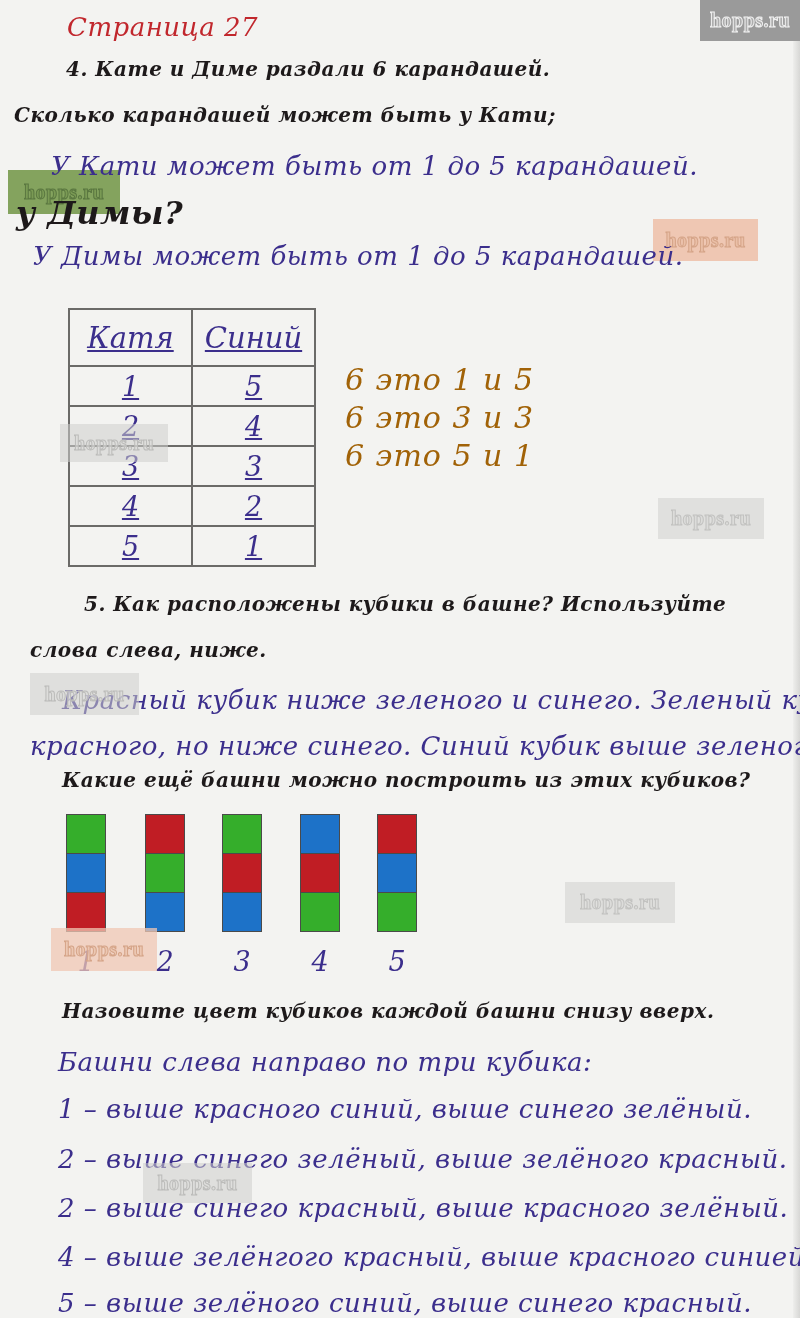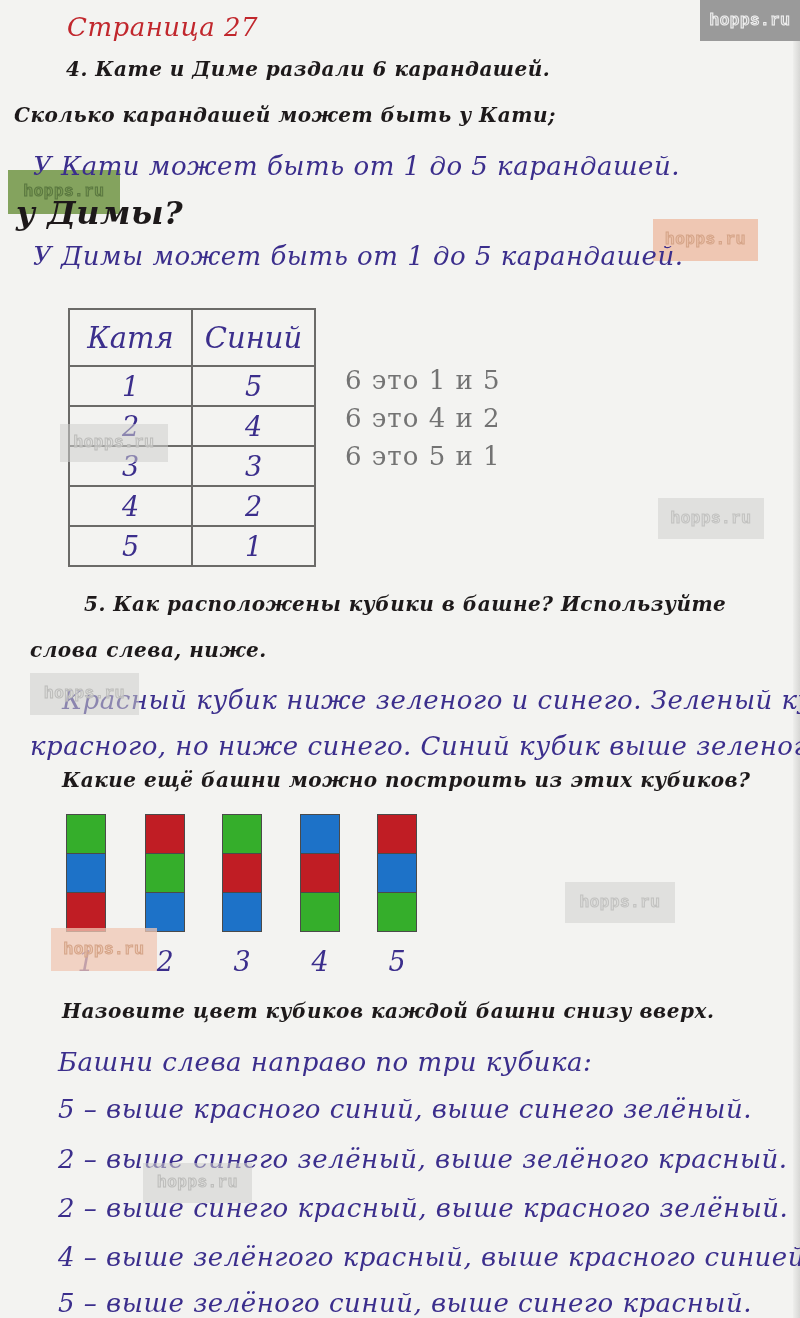--- a/index.html
+++ b/index.html
@@ -19,31 +19,31 @@
   .line{
     position:absolute;white-space:nowrap;
     font-style:italic;letter-spacing:0.5px;
   }
   .title{color:#c1272d;font-size:26px;}
   .black{color:#1d191a;font-weight:700;font-size:20px;}
   .purple{color:#3b2e8c;font-size:26px;}
   
   .ktable{
     position:absolute;border-collapse:collapse;
-    font-style:italic;color:#3b2e8c;text-align:center;
+    font-style:italic;color:#3b2e8c;text-align:center;text-decoration:underline;
   }
   .ktable th,.ktable td{
     border:2px solid #6b6a68;background:transparent;
   }
   .ktable th{width:119px;height:53px;font-size:29px;font-weight:400;}
   .ktable td{height:36px;font-size:27px;}
   .side-notes{position:absolute;}
   .side-note{
-    height:38px;line-height:38px;color:#737373;
-    font-size:26px;white-space:nowrap;letter-spacing:1px;
+    height:38px;line-height:38px;font-style:italic;color:#a16207;
+    font-size:30px;white-space:nowrap;letter-spacing:1px;
   }
   
   .tower{position:absolute;top:0;width:40px;}
   .cube{
     width:38px;height:38px;border:1px solid #4a4a4a;margin-top:-1px;
   }
   .cube[data-color="green"]{background:#35ae2b;}
   .cube[data-color="blue"]{background:#1d72c8;}
   .cube[data-color="red"]{background:#c01d24;}
   .tower-label{
@@ -51,21 +51,21 @@
     font-style:italic;color:#3b2e8c;font-size:27px;
   }
   
   .ans-item{
     position:absolute;left:58px;white-space:nowrap;
     font-style:italic;color:#3b2e8c;font-size:26px;letter-spacing:0.5px;
   }
   
   .wm{
     position:absolute;display:flex;align-items:center;justify-content:center;
-    font-family:Liberation Mono, monospace;font-weight:700;font-size:16px;
+    font-family:Liberation Serif, serif;font-weight:700;font-size:20px;
     letter-spacing:0.5px;
   }
   .wm-dark{background:#9a9a9a;color:#adadad;-webkit-text-stroke:1px #efefef;z-index:1;}
   .wm-green{background:#84a35e;color:#7a9a54;-webkit-text-stroke:1px #5a7740;z-index:1;}
   .wm-pink{background:#efc7b3;color:#eabfa7;-webkit-text-stroke:1px #d5a habit;}
   .wm-pink{background:#efc7b3;color:#eabfa7;-webkit-text-stroke:1px #d5a488;z-index:1;}
   .wm-light{background:#e0e0de;color:#dcdcda;-webkit-text-stroke:1px #c2c2c0;z-index:1;}
   .wm-overlay{background:rgba(206,206,204,0.55);color:rgba(220,220,218,0.6);-webkit-text-stroke:1px #bcbcba;z-index:5;}
   .wm-overlay-pink{background:rgba(240,199,179,0.75);color:rgba(234,191,167,0.6);-webkit-text-stroke:1px #d5a488;z-index:5;}
   .content{position:relative;z-index:2;}
@@ -84,21 +84,21 @@
   <div class="wm wm-light" style="left:565px;top:882px;width:110px;height:41px">hopps.ru</div>
   <div class="wm wm-overlay-pink" style="left:51px;top:928px;width:106px;height:43px">hopps.ru</div>
   <div class="wm wm-overlay" style="left:143px;top:1163px;width:109px;height:40px">hopps.ru</div>
 
   <div class="content">
 
     <div class="line title" style="left:67px;top:12px">Страница 27</div>
 
     <div class="line black" style="left:66px;top:57px">4. Кате и Диме раздали 6 карандашей.</div>
     <div class="line black" style="left:14px;top:103px">Сколько карандашей может быть у Кати;</div>
-    <div class="line purple" style="left:33px;top:151px">У Кати может быть от 1 до 5 карандашей.</div>
+    <div class="line purple" style="left:51px;top:151px">У Кати может быть от 1 до 5 карандашей.</div>
     <div class="line black" style="left:16px;top:194px;font-size:32px">у Димы?</div>
     <div class="line purple" style="left:33px;top:241px">У Димы может быть от 1 до 5 карандашей.</div>
 
     <table class="ktable" style="left:68px;top:308px">
       <thead>
         <tr>
           <th>Катя</th>
           <th>Синий</th>
         </tr>
       </thead>
@@ -121,21 +121,21 @@
         </tr>
         <tr>
           <td>5</td>
           <td>1</td>
         </tr>
       </tbody>
     </table>
 
     <div class="side-notes" style="left:345px;top:361px">
       <div class="side-note">6 это 1 и 5</div>
-      <div class="side-note">6 это 4 и 2</div>
+      <div class="side-note">6 это 3 и 3</div>
       <div class="side-note">6 это 5 и 1</div>
     </div>
 
     <div class="line black" style="left:84px;top:592px">5. Как расположены кубики в башне? Используйте</div>
     <div class="line black" style="left:30px;top:638px">слова слева, ниже.</div>
     <div class="line purple" style="left:62px;top:685px">Красный кубик ниже зеленого и синего. Зеленый кубик выше</div>
     <div class="line purple" style="left:30px;top:731px">красного, но ниже синего. Синий кубик выше зеленого и синего.</div>
     <div class="line black" style="left:62px;top:768px">Какие ещё башни можно построить из этих кубиков?</div>
 
     <div style="position:absolute;left:0;top:815px;width:800px;height:120px">
@@ -168,21 +168,21 @@
 
     <div class="tower-label" style="left:66px;top:946px">1</div>
     <div class="tower-label" style="left:145px;top:946px">2</div>
     <div class="tower-label" style="left:222px;top:946px">3</div>
     <div class="tower-label" style="left:300px;top:946px">4</div>
     <div class="tower-label" style="left:377px;top:946px">5</div>
 
     <div class="line black" style="left:62px;top:999px">Назовите цвет кубиков каждой башни снизу вверх.</div>
     <div class="line purple" style="left:58px;top:1047px">Башни слева направо по три кубика:</div>
 
-    <div class="ans-item" style="top:1094px">5 – выше красного синий, выше синего зелёный.</div>
+    <div class="ans-item" style="top:1094px">1 – выше красного синий, выше синего зелёный.</div>
     <div class="ans-item" style="top:1144px">2 – выше синего зелёный, выше зелёного красный.</div>
     <div class="ans-item" style="top:1193px">2 – выше синего красный, выше красного зелёный.</div>
     <div class="ans-item" style="top:1242px">4 – выше зелёнгого красный, выше красного синией.</div>
     <div class="ans-item" style="top:1288px">5 – выше зелёного синий, выше синего красный.</div>
 
   </div>
 
   <div class="page-edge"></div>
 </div>
 

